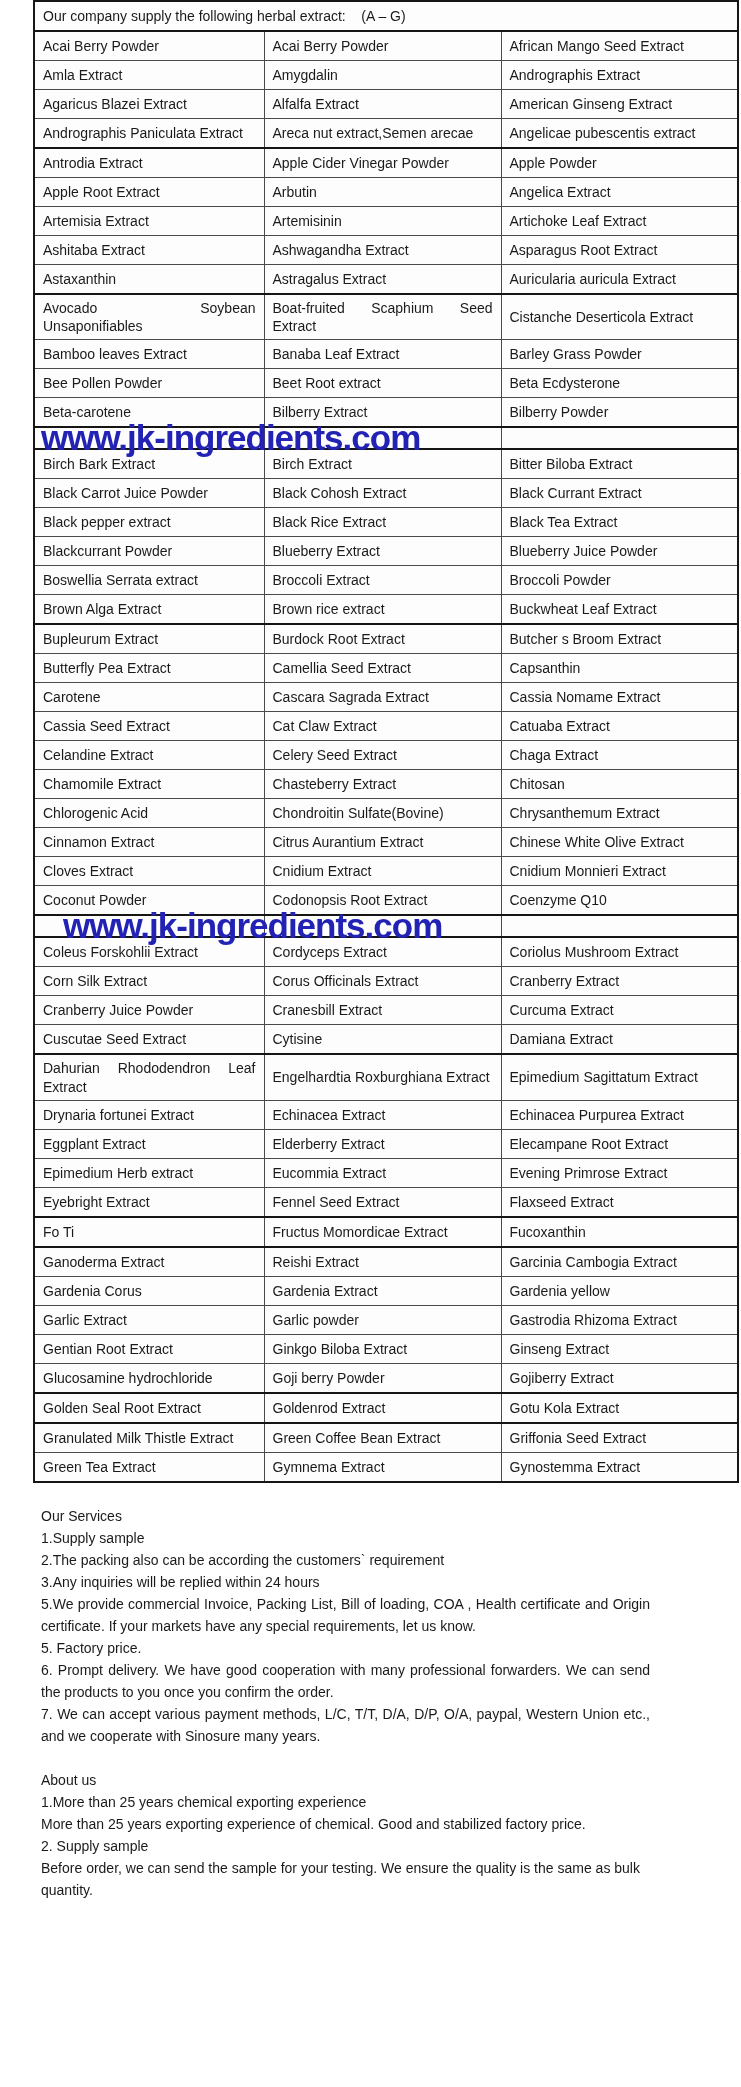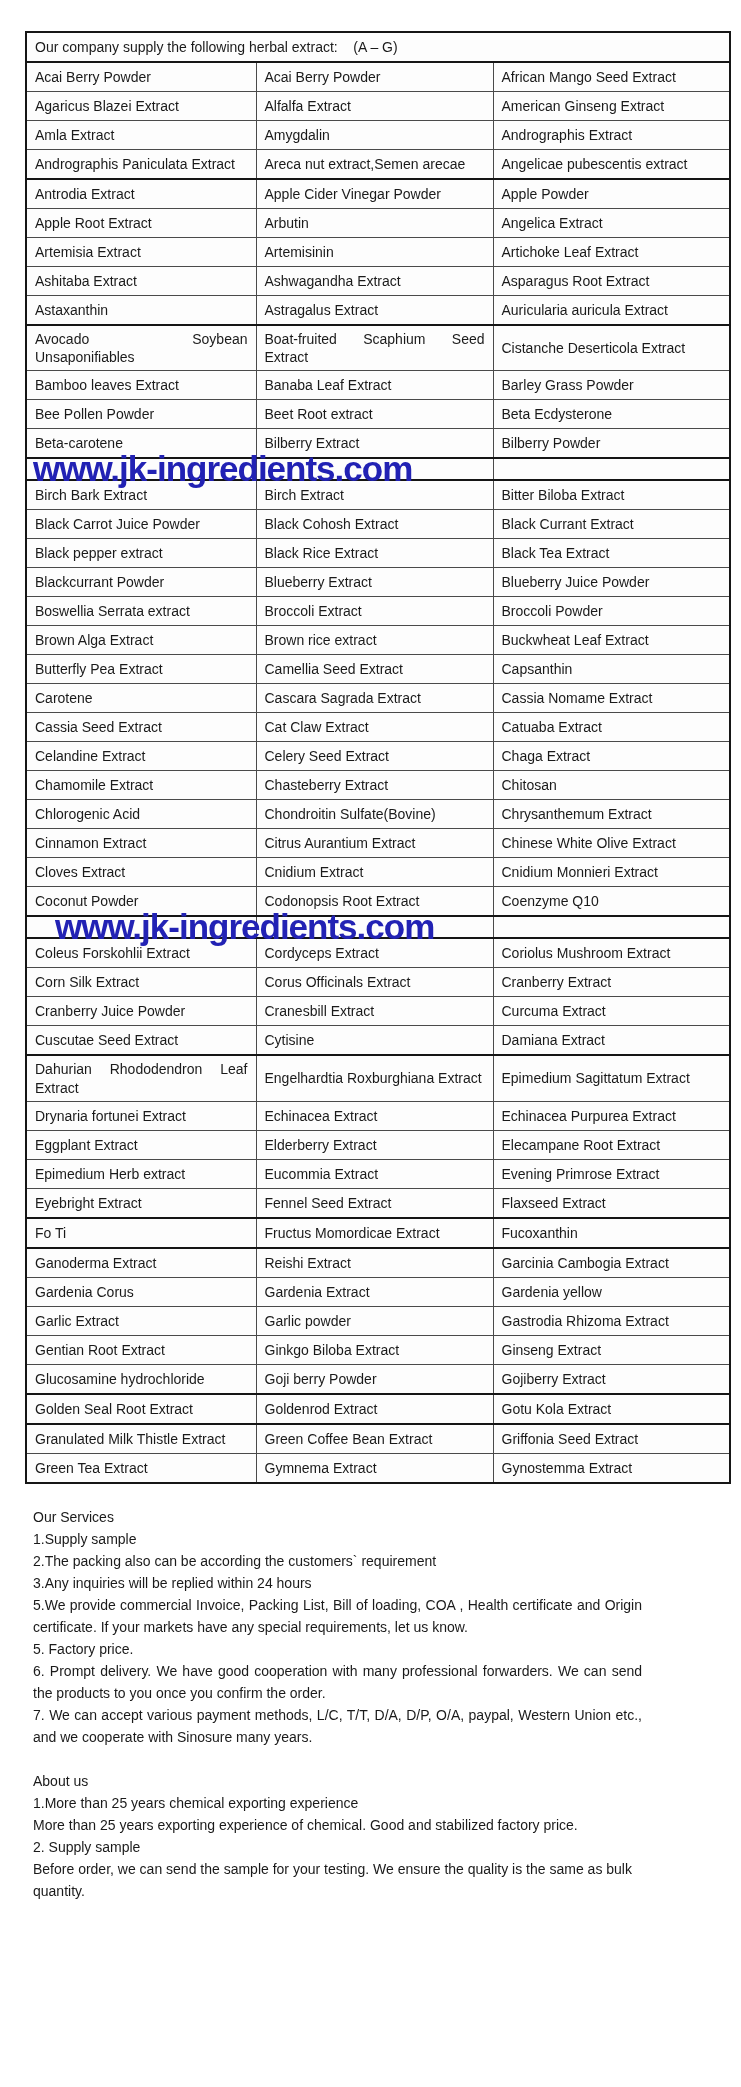--- a/index.html
+++ b/index.html
@@ -8,21 +8,21 @@
     background: #ffffff;
     width: 741px;
     font-family: "Liberation Sans", sans-serif;
     color: #1a1a1a;
   }
   .page {
     width: 678px;
     min-height: 2087px;
     background: #ffffff;
     box-sizing: border-box;
-    padding-top: 31px;
+    margin-left: 8px;
   }
   table.extracts {
     border-collapse: collapse;
     margin-left: 25px;
     width: 704px;
     table-layout: fixed;
     border: 2px solid #161616;
     background: #fdfdfd;
   }
   table.extracts td {
@@ -90,28 +90,28 @@
     <tbody>
       <tr class="hdr">
         <td colspan="3">Our company supply the following herbal extract:    (A – G)</td>
       </tr>
     <tr>
           <td>Acai Berry Powder</td>
           <td>Acai Berry Powder</td>
           <td>African Mango Seed Extract</td>
         </tr>
         <tr>
+          <td>Amla Extract</td>
+          <td>Amygdalin</td>
+          <td>Andrographis Extract</td>
+        </tr>
+        <tr>
           <td>Agaricus Blazei Extract</td>
           <td>Alfalfa Extract</td>
           <td>American Ginseng Extract</td>
-        </tr>
-        <tr>
-          <td>Amla Extract</td>
-          <td>Amygdalin</td>
-          <td>Andrographis Extract</td>
         </tr>
         <tr>
           <td>Andrographis Paniculata Extract</td>
           <td>Areca nut extract,Semen arecae</td>
           <td>Angelicae pubescentis extract</td>
         </tr>
         <tr class="thick">
           <td>Antrodia Extract</td>
           <td>Apple Cider Vinegar Powder</td>
           <td>Apple Powder</td>
@@ -185,20 +185,25 @@
         </tr>
         <tr>
           <td>Boswellia Serrata extract</td>
           <td>Broccoli Extract</td>
           <td>Broccoli Powder</td>
         </tr>
         <tr>
           <td>Brown Alga Extract</td>
           <td>Brown rice extract</td>
           <td>Buckwheat Leaf Extract</td>
+        </tr>
+        <tr class="thick">
+          <td>Bupleurum Extract</td>
+          <td>Burdock Root Extract</td>
+          <td>Butcher s Broom Extract</td>
         </tr>
         <tr>
           <td>Butterfly Pea Extract</td>
           <td>Camellia Seed Extract</td>
           <td>Capsanthin</td>
         </tr>
         <tr>
           <td>Carotene</td>
           <td>Cascara Sagrada Extract</td>
           <td>Cassia Nomame Extract</td>

